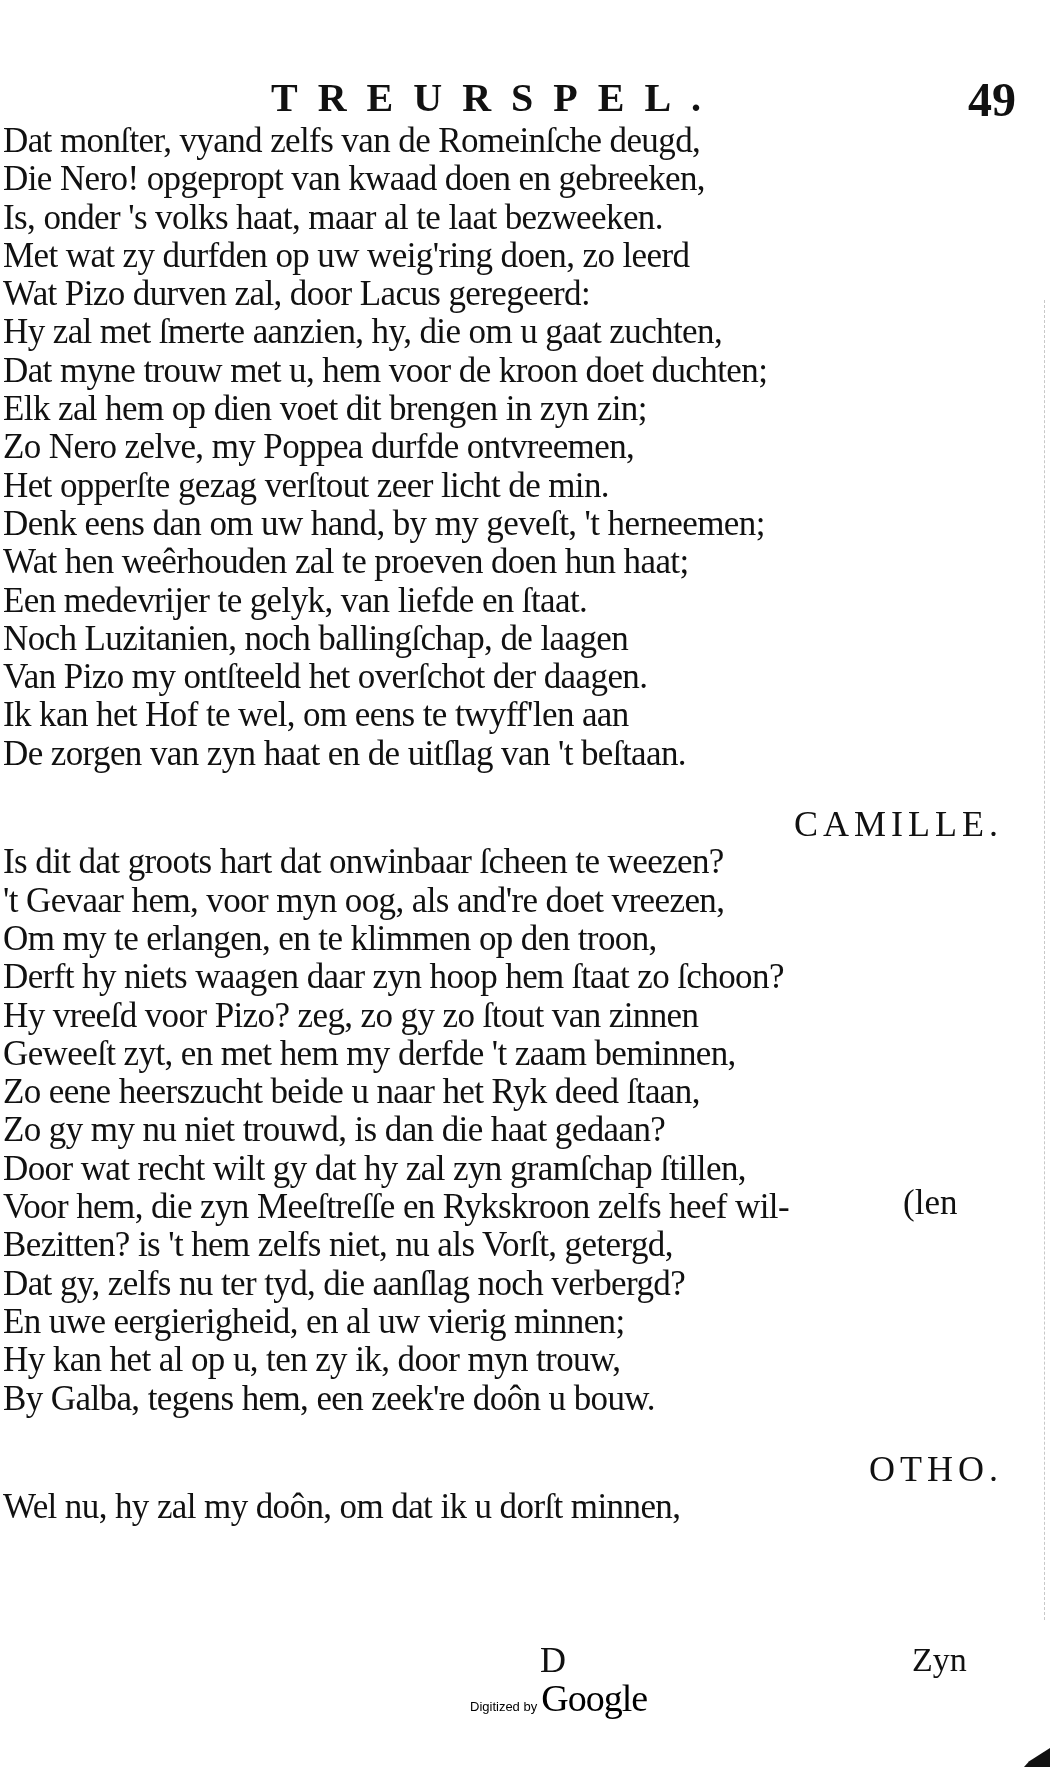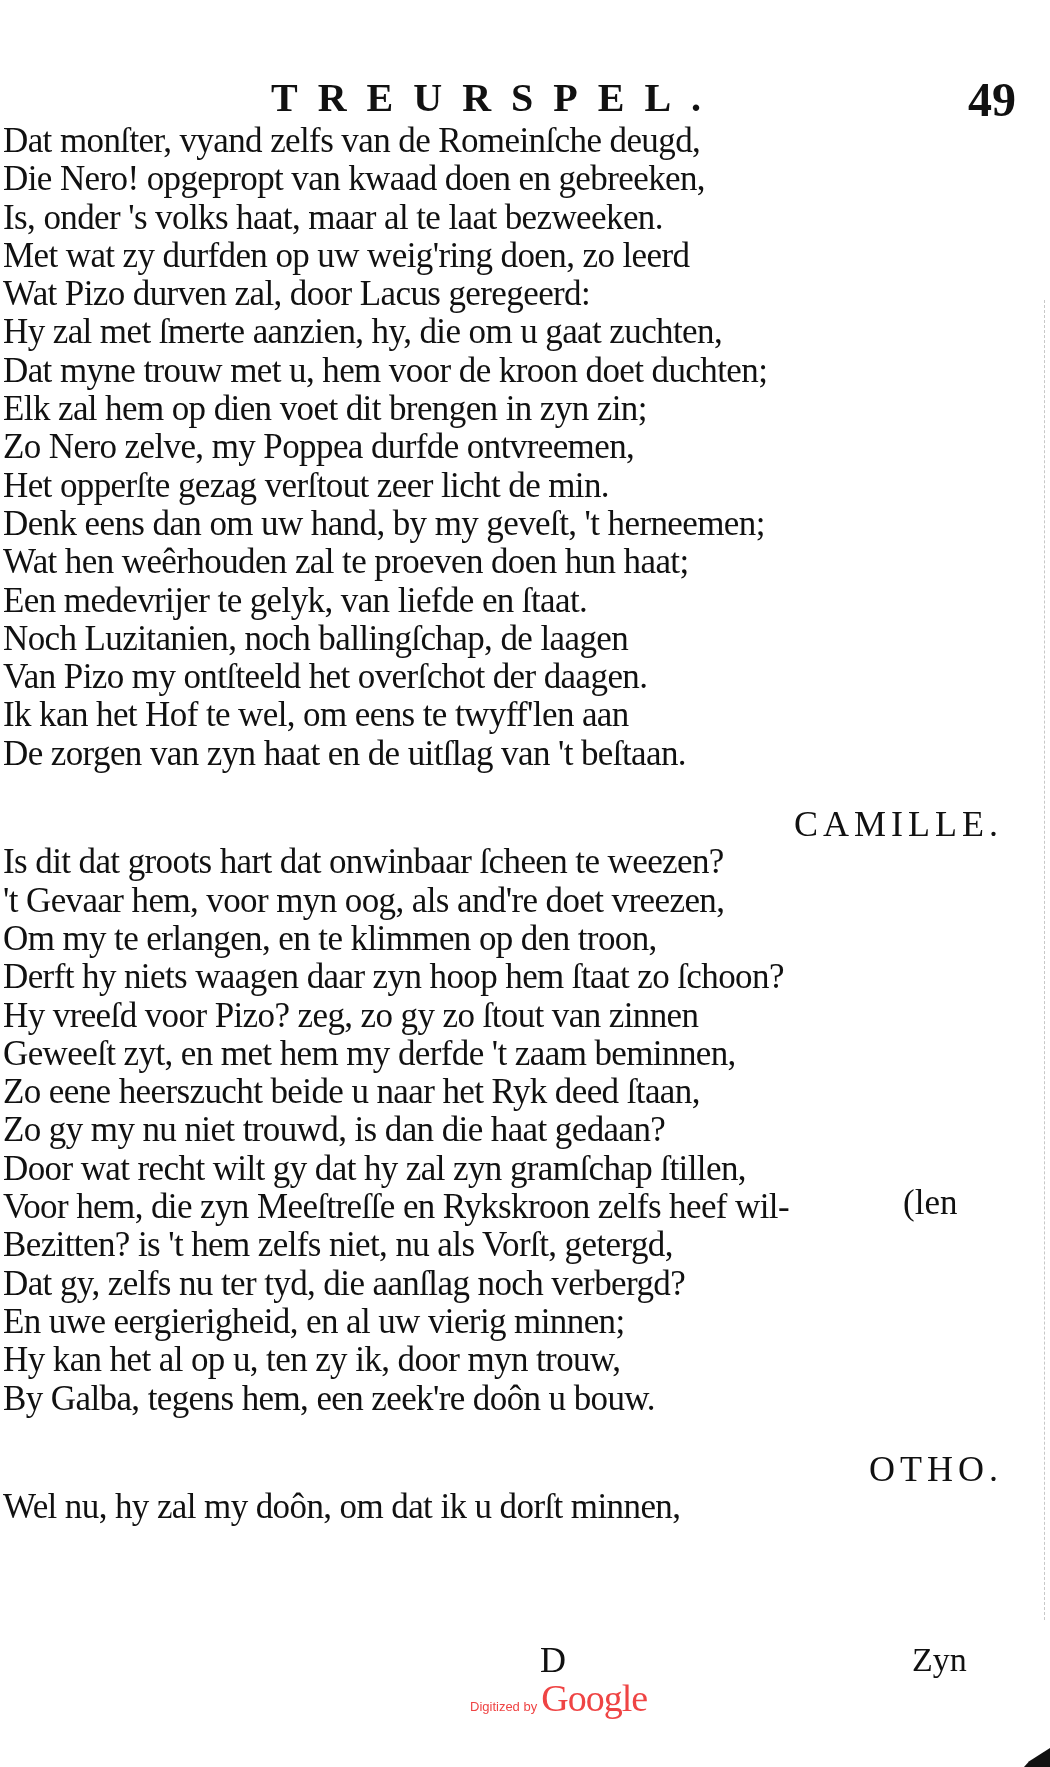--- a/index.html
+++ b/index.html
@@ -89,21 +89,21 @@
       left: 912px;
       top: 1640px;
       font-size: 34px;
       font-weight: normal;
       line-height: 40px;
     }
     .watermark {
       position: absolute;
       left: 470px;
       top: 1676px;
-      color: #ef4444;
+      color: #000000;
       white-space: nowrap;
     }
     .watermark .by {
       font-family: "Liberation Sans", sans-serif;
       font-size: 13px;
       vertical-align: baseline;
     }
     .watermark .brand {
       font-family: "Liberation Serif", serif;
       font-size: 38px;

